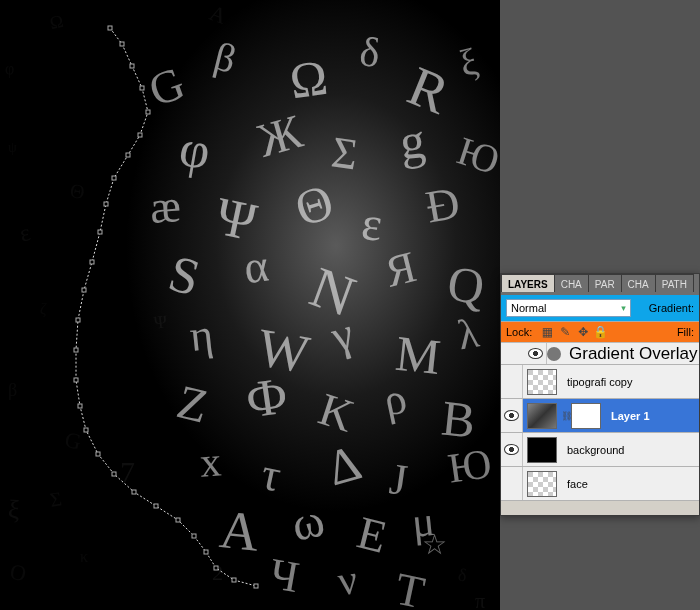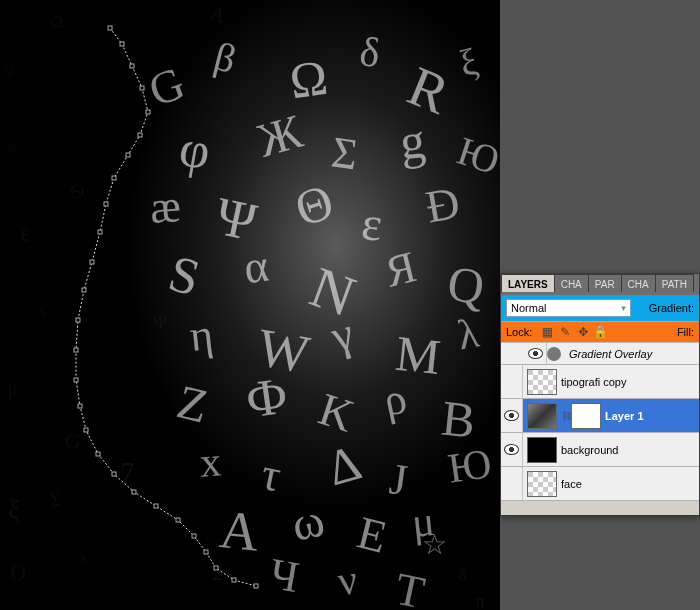--- a/index.html
+++ b/index.html
@@ -27,26 +27,26 @@
   .layer-row { display: flex; align-items: center; height: 34px; border-bottom: 1px solid #b3b3b3; background: #efefef; }
   .effect-row { display: flex; align-items: center; height: 22px; border-bottom: 1px solid #b3b3b3; background: #efefef; padding-left: 24px; }
   .eye-col { width: 22px; height: 100%; border-right: 1px solid #c3c3c3; display: flex; align-items: center; justify-content: center; cursor: pointer; background: #efefef; }
   .eye-col.on::before { content: ""; width: 13px; height: 9px; border: 1px solid #333; border-radius: 50%; background: radial-gradient(circle, #333 0 30%, #fff 31% 100%); }
   .thumb { width: 30px; height: 26px; margin: 0 4px; border: 1px solid #666; background: #fff; display: flex; align-items: center; justify-content: center; font-size: 8px; overflow: hidden; }
   .thumb.checker { background: repeating-conic-gradient(#fff 0 25%, #ccc 0 50%) 0 0/10px 10px; }
   .thumb.face { background: linear-gradient(135deg,#888,#333,#777); }
   .thumb.black { background: #000; }
   .thumb.mask-white { background: #fff; border: 1px solid #666; }
   .thumb-link { width: 6px; text-align: center; font-size: 9px; color: #444; }
-  .layer-label { font-size: 11px; flex: 1; white-space: nowrap; overflow: hidden; }
+  .layer-label { margin-left: 6px; font-size: 11px; flex: 1; white-space: nowrap; overflow: hidden; }
   .layer-row.selected { background: #3875d7; color: #fff; }
   .layer-row.selected .layer-label { font-weight: bold; color: #fff; }
   .layer-row.selected .eye-col { background: #efefef; }
   .effect-icon { width: 14px; height: 14px; border-radius: 50%; background: #777; display: inline-block; margin-right: 8px; }
-  .effect-label { font-size: 11px; flex: 1; font-style: italic; }
+  .effect-label { font-size: 17px; flex: 1; }
   .face-shade { position: absolute; top:-40px; left:0; width:560px; height:680px;
     background: radial-gradient(ellipse 300px 380px at 60% 42%, rgba(200,200,200,.45), rgba(120,120,120,.22) 40%, rgba(0,0,0,0) 70%),
                 radial-gradient(ellipse 60px 35px at 46% 22%, rgba(0,0,0,.8), rgba(0,0,0,0) 70%),
                 radial-gradient(ellipse 60px 35px at 72% 22%, rgba(0,0,0,.8), rgba(0,0,0,0) 70%),
                 radial-gradient(ellipse 90px 35px at 58% 70%, rgba(0,0,0,.55), rgba(0,0,0,0) 70%);
     pointer-events:none; }
   .selection-path { position: absolute; top:0; left:0; pointer-events:none; }
   .selection-path polyline { fill:none; stroke:#ddd; stroke-width:1; stroke-dasharray:2 2; }
   .selection-path rect.anchor { fill:#000; stroke:#aaa; stroke-width:1; }
   .letter-field { position:absolute; inset:0; pointer-events:none; }

